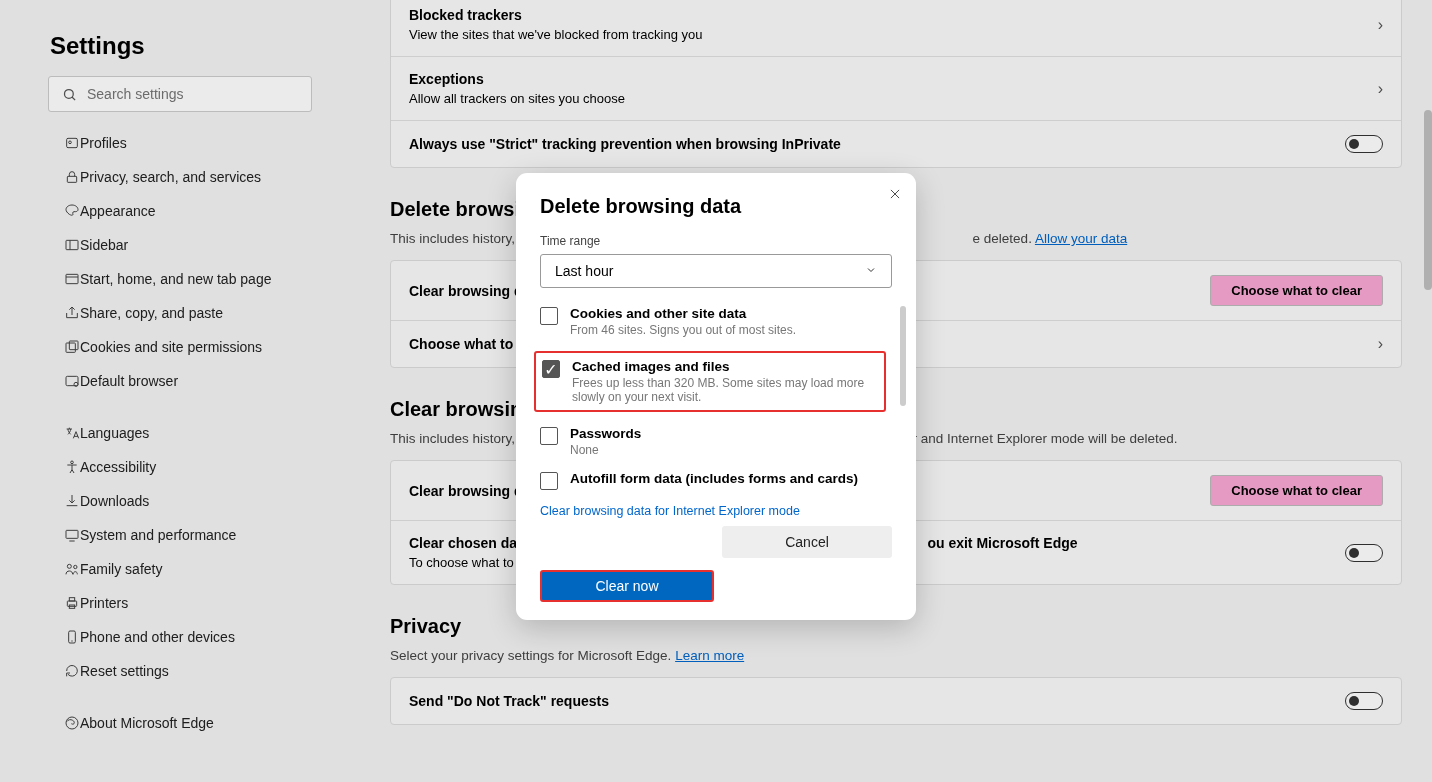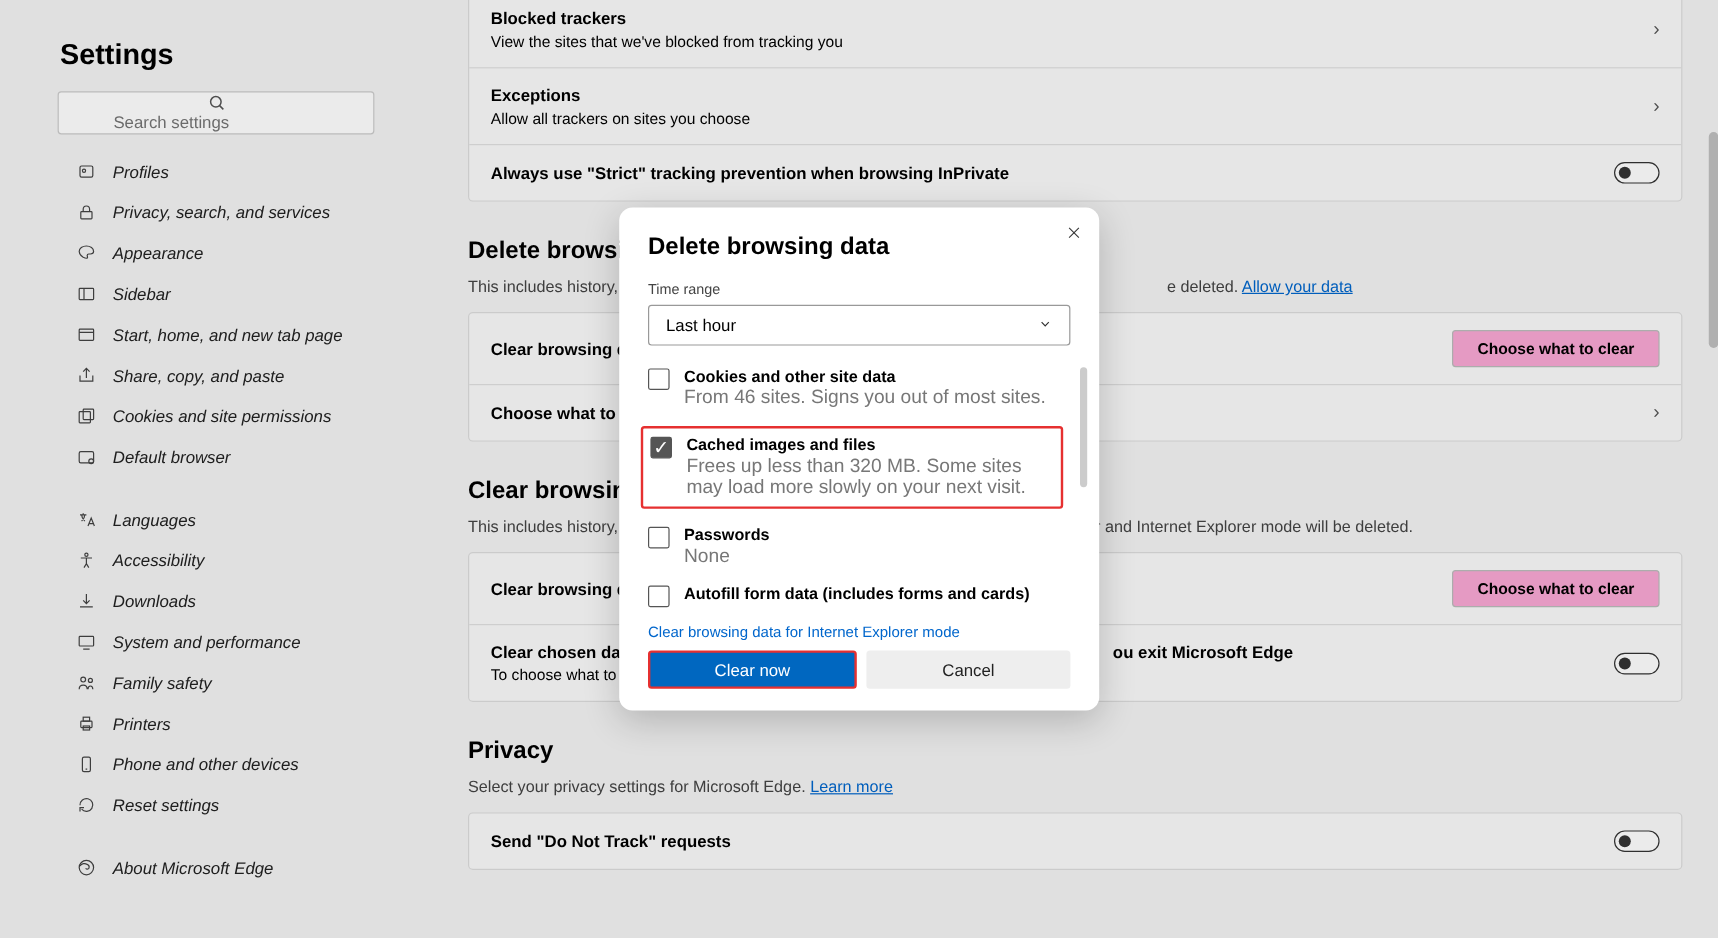--- a/index.html
+++ b/index.html
@@ -1,23 +1,23 @@
 <!DOCTYPE html>
 <html><head>
 <meta charset="utf-8">
 <style>
 * { box-sizing: border-box; margin: 0; padding: 0; font-family: "Segoe UI", Arial, sans-serif; }
 body { background: #f3f3f3; width: 1432px; height: 782px; overflow: hidden; position: relative; }
 .overlay { position: absolute; inset: 0; background: rgba(0,0,0,0.08); z-index: 5; }
 .page { display: flex; height: 100%; }
 .sidebar { width: 360px; padding: 20px 0 20px 0; }
 .sidebar-title { font-size: 24px; font-weight: 600; padding: 12px 50px 16px 50px; }
-.search-box { margin: 0 48px 14px 48px; border: 1px solid #ccc; background: #fff; height: 36px; display: flex; align-items: center; padding: 0 12px; border-radius: 3px; flex-direction: column; }
+.search-box { margin: 0 48px 14px 48px; border: 1px solid #ccc; background: #fff; height: 36px; display: flex; align-items: center; padding: 0 12px; border-radius: 3px; }
 .search-box input { border: none; outline: none; font-size: 14px; flex: 1; background: transparent; margin-left: 10px; }
-.nav-item { display: flex; align-items: center; padding: 9px 50px 9px 64px; font-size: 14px; color: #222; cursor: pointer; gap: 14px; font-style: italic; }
+.nav-item { display: flex; align-items: center; padding: 9px 50px 9px 64px; font-size: 14px; color: #222; cursor: pointer; gap: 0; }
 .nav-spacer { height: 18px; }
 .icon { width: 16px; height: 16px; display: inline-flex; align-items: center; justify-content: center; flex-shrink: 0; }
 .content { flex: 1; padding: 0 30px 0 30px; overflow-y: auto; }
 .section-card { border: 1px solid #ddd; border-radius: 4px; background: #fafafa; margin-bottom: 16px; }
 .row { display: flex; align-items: center; justify-content: space-between; padding: 14px 18px; }
 .row + .row-border, .row-border + .row-border { border-top: 1px solid #e0e0e0; }
 .row-title { font-size: 14px; font-weight: 600; }
 .row-sub { font-size: 13px; color: #000000; margin-top: 4px; }
 .section-heading { font-size: 20px; font-weight: 600; margin: 30px 0 10px 0; }
 .section-desc { font-size: 13.5px; color: #444; margin-bottom: 14px; }
@@ -34,25 +34,25 @@
 .dialog-title { font-size: 20px; font-weight: 600; padding: 0 24px; margin-bottom: 16px; }
 .field-label { font-size: 12px; color: #444; padding: 0 24px; margin-bottom: 6px; }
 .select-box { margin: 0 24px 18px 24px; border: 1px solid #999; border-radius: 3px; height: 34px; display: flex; align-items: center; justify-content: space-between; padding: 0 14px; font-size: 14px; cursor: pointer; }
 .options { padding: 0 24px; position: relative; }
 .opt-scroll { position: absolute; right: 10px; top: 0; width: 6px; height: 100px; background: #ccc; border-radius: 3px; }
 .option-row { display: flex; gap: 12px; margin-bottom: 14px; padding-right: 14px; }
 .option-row.highlighted { border: 2px solid #e63030; border-radius: 3px; padding: 6px 10px 6px 6px; margin-left: -6px; margin-right: 6px; }
 .checkbox { width: 18px; height: 18px; border: 1.5px solid #555; border-radius: 2px; flex-shrink: 0; display: flex; align-items: center; justify-content: center; margin-top: 1px; }
 .checkbox.checked { background: #555; color: #fff; }
 .opt-title { font-size: 13.5px; font-weight: 600; }
-.opt-sub { font-size: 16px; color: #777; margin-top: 2px; }
+.opt-sub { font-size: 12px; color: #777; margin-top: 2px; }
 .ie-link { font-size: 12.5px; color: #0066cc; padding: 0 24px; margin-bottom: 8px; cursor: pointer; }
 .dialog-buttons { display: flex; gap: 8px; padding: 0 24px; }
 .btn { flex: 1; height: 32px; border: none; border-radius: 3px; font-size: 14px; cursor: pointer; }
-.btn-primary { background: #0067c0; color: #fff; border: 2px solid #e63030; }
+.btn-primary { background: #0067c0; color: #fff; border: 2px solid #e63030; margin-top: 44px; }
 .btn-secondary { background: #eee; color: #222; }
 </style>
 </head>
 <body>
 
 <div class="page">
   <div class="sidebar">
     <div class="sidebar-title">Settings</div>
     <div class="search-box">
       <span class="icon">

